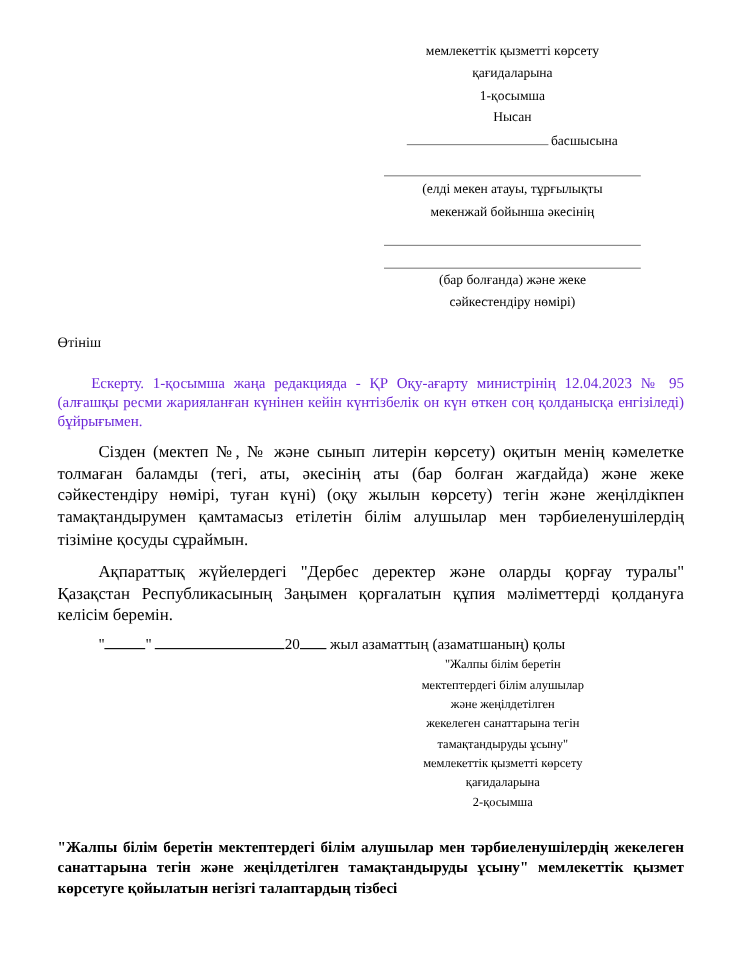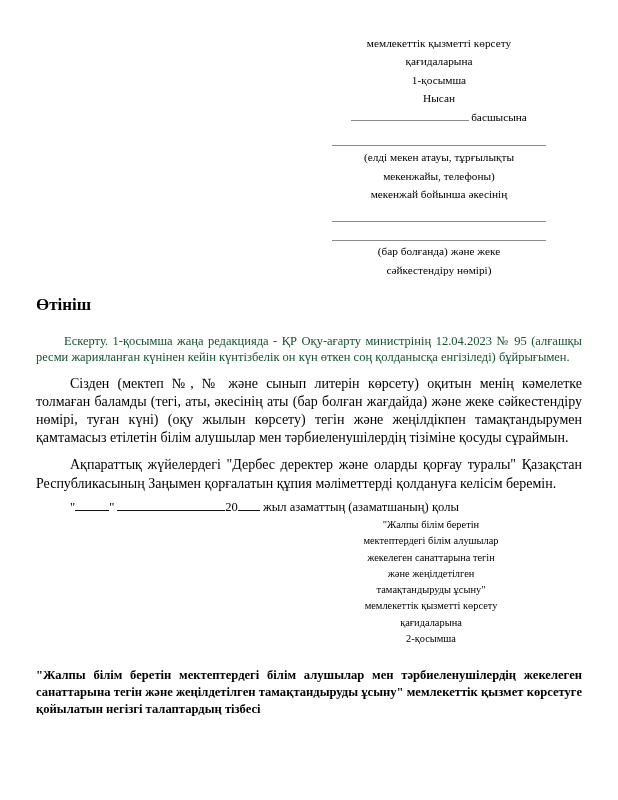--- a/index.html
+++ b/index.html
@@ -15,21 +15,21 @@
     font-family: "Liberation Serif", "DejaVu Serif", serif;
     color: #000000;
     -webkit-font-smoothing: antialiased;
   }
 
   .page {
     position: relative;
     width: 618px;
     height: 800px;
     box-sizing: border-box;
-    padding: 0 36px;
+    padding: 0 48px;
   }
 
   
   .header-block {
     width: 250px;
     margin-left: auto;
     margin-right: 18px;
     padding-top: 34px;
     text-align: center;
     font-size: 11.3px;
@@ -61,37 +61,37 @@
     margin: 8px auto 2px auto;
   }
   .rule-full.tight { margin: 7px auto 1px auto; }
 
   
   .body-area {
     margin-top: 16px;
   }
 
   .otinish {
-    font-weight: bold;
-    font-size: 17px;
+    font-weight: normal;
+    font-size: 12px;
     margin: 0 0 18px 0;
     text-align: left;
   }
 
   p.para {
     margin: 0 0 2px 0;
     font-size: 14px;
     line-height: 1.30;
     text-align: justify;
     text-indent: 34px;
     hyphens: none;
   }
 
   p.note {
-    color: #14532d;
+    color: #6d28d9;
     margin: 14px 0 9px 0;
     font-size: 12.5px;
     line-height: 1.31;
     text-align: justify;
     text-indent: 28px;
   }
 
   p.gap-top { margin-top: 9px; }
 
   .sign-line {
@@ -154,21 +154,20 @@
     <div class="hline">1-қосымша</div>
     <div class="hline">Нысан</div>
 
     <div class="rule-row">
       <span class="rule-seg"></span>
       <span>басшысына</span>
     </div>
 
     <div class="rule-full"></div>
     <div class="hline">(елді мекен атауы, тұрғылықты</div>
-    <div class="hline">мекенжайы, телефоны)</div>
     <div class="hline">мекенжай бойынша әкесінің</div>
 
     <div class="rule-full tight"></div>
     <div class="rule-full tight"></div>
 
     <div class="hline">(бар болғанда) және жеке</div>
     <div class="hline">сәйкестендіру нөмірі)</div>
   </div>
 
   <div class="body-area">
@@ -181,22 +180,22 @@
 
     <p class="para gap-top">Ақпараттық жүйелердегі "Дербес деректер және оларды қорғау туралы" Қазақстан Республикасының Заңымен қорғалатын құпия мәліметтерді қолдануға келісім беремін.</p>
 
     <div class="sign-line">
       <span>"</span><span class="ul-short"></span><span>"</span><span class="ul-med"></span><span>20</span><span class="ul-tiny"></span>&nbsp;<span>жыл азаматтың (азаматшаның) қолы</span>
     </div>
 
     <div class="quote-block">
       <div>"Жалпы білім беретін</div>
       <div>мектептердегі білім алушылар</div>
+      <div>және жеңілдетілген</div>
       <div>жекелеген санаттарына тегін</div>
-      <div>және жеңілдетілген</div>
       <div>тамақтандыруды ұсыну"</div>
       <div>мемлекеттік қызметті көрсету</div>
       <div>қағидаларына</div>
       <div>2-қосымша</div>
     </div>
 
     <div class="bold-title">"Жалпы білім беретін мектептердегі білім алушылар мен тәрбиеленушілердің жекелеген санаттарына тегін және жеңілдетілген тамақтандыруды ұсыну" мемлекеттік қызмет көрсетуге қойылатын негізгі талаптардың тізбесі</div>
 
 
   </div>

